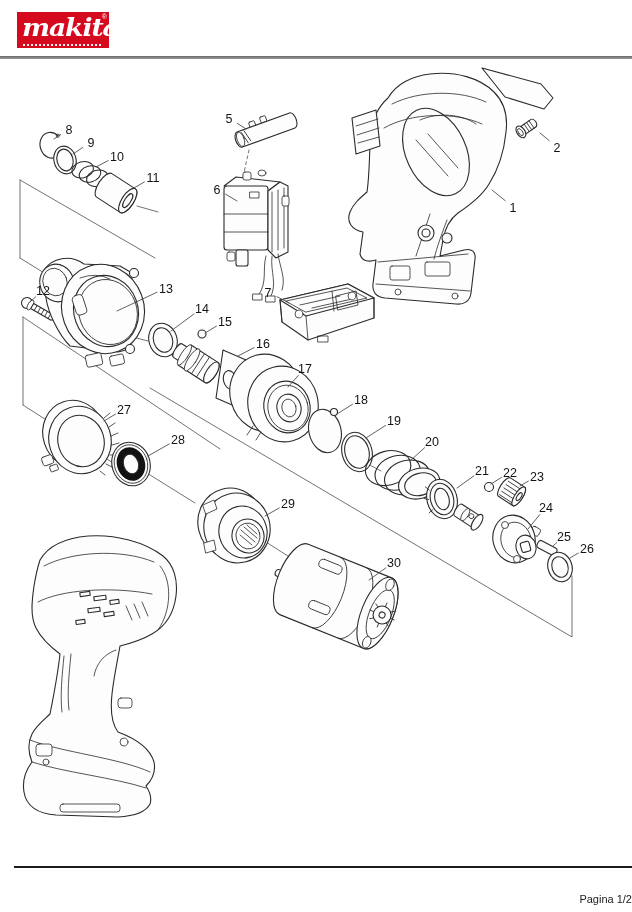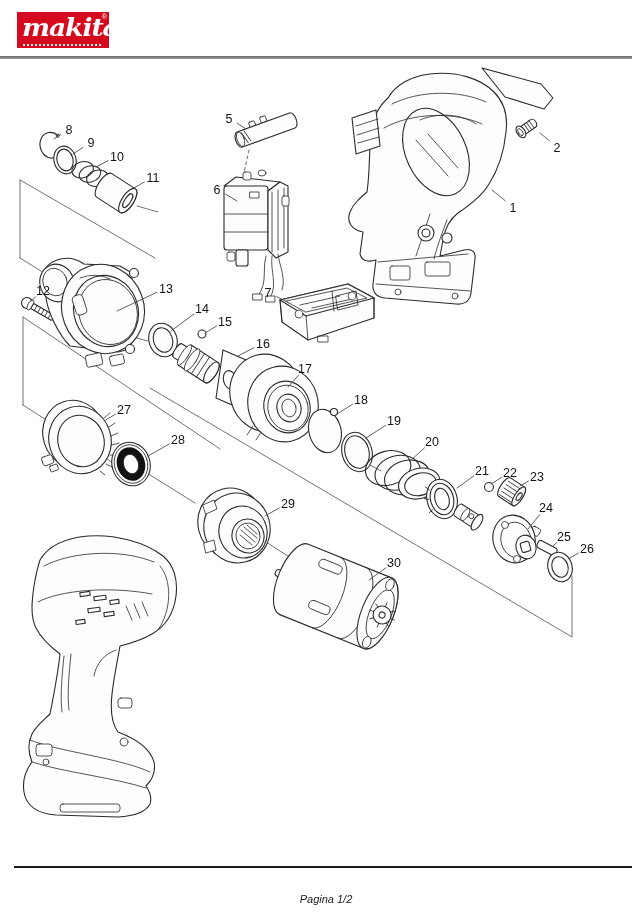--- a/index.html
+++ b/index.html
@@ -11,22 +11,22 @@
              font-family:"DejaVu Serif",serif;font-style:italic;font-weight:bold;
              font-size:25px;letter-spacing:-1px;transform:scaleX(1.06);transform-origin:left;}
   .logo-reg{position:absolute;right:2px;top:1px;color:#fff;font-size:7px;}
   .logo-dots{position:absolute;left:6px;right:8px;bottom:2px;border-bottom:2px dotted rgba(255,255,255,.95);}
   .title{position:absolute;left:143px;top:27px;font-size:19px;font-weight:bold;color:#000;
          letter-spacing:0px;white-space:nowrap;}
   .header-rule{position:absolute;left:0;top:56px;width:632px;height:3px;
                background:linear-gradient(#6b6b6b,#9a9a9a);}
   
   .footer-rule{position:absolute;left:14px;top:866px;width:618px;height:2px;background:#1c1c1c;}
-  .footer-text{position:absolute;left:20px;right:0;top:893px;text-align:center;
-               font-size:11px;font-style:italic;color:#222;}
+  .footer-text{position:absolute;left:20px;right:0;top:893px;text-align:right;
+               font-size:11px;color:#222;}
   
   #diagram{position:absolute;left:0;top:0;width:632px;height:912px;}
   #diagram path,#diagram ellipse,#diagram circle,#diagram rect,#diagram line,
   #diagram polyline,#diagram polygon{stroke:#2b2b2b;stroke-width:1.1;fill:none;
     stroke-linejoin:round;stroke-linecap:round;}
   #diagram .f{fill:#fdfdfd;}
   #diagram .k{fill:#121212;stroke:none;}
   #diagram .axis{stroke:#4f4f4f;stroke-width:.8;}
   #diagram .det{stroke-width:.8;}
   #diagram .leader{stroke:#4f4f4f;stroke-width:.9;}

